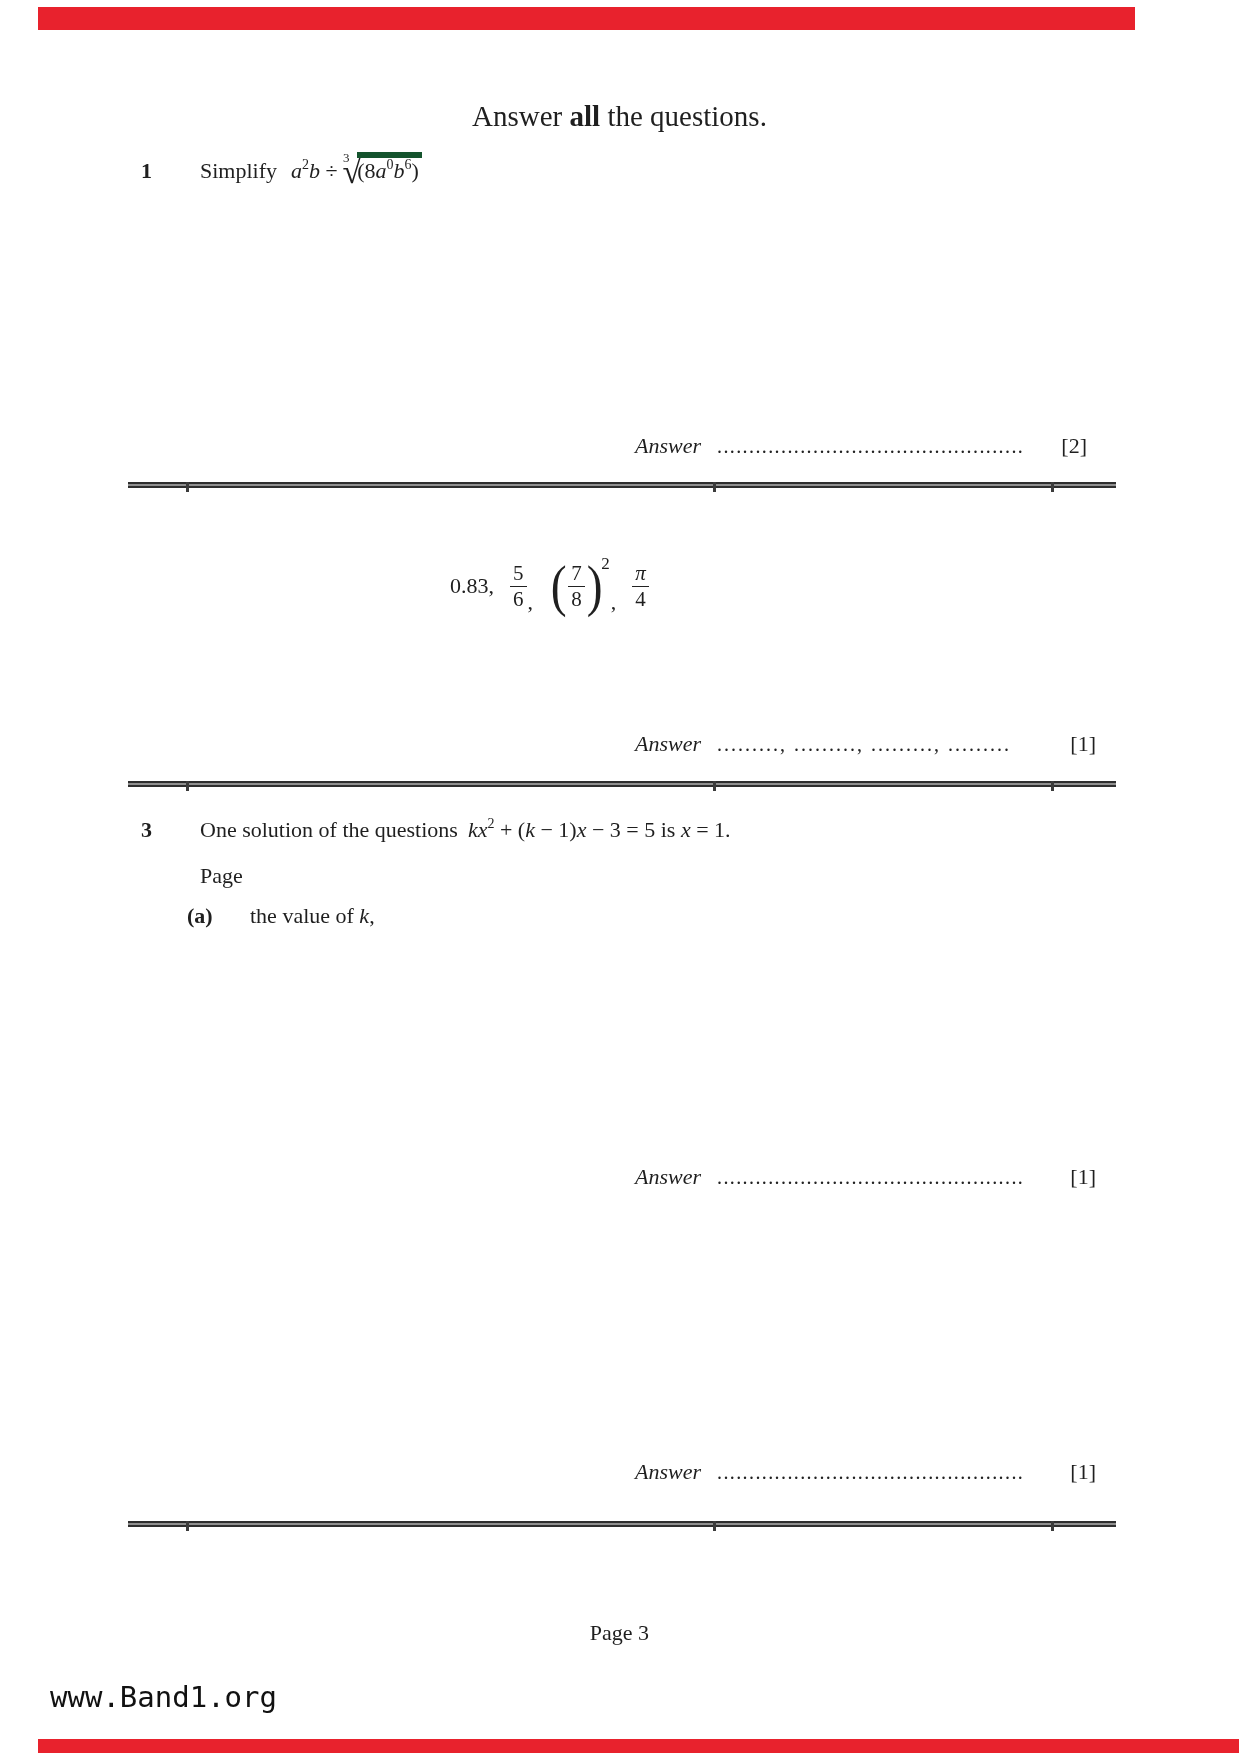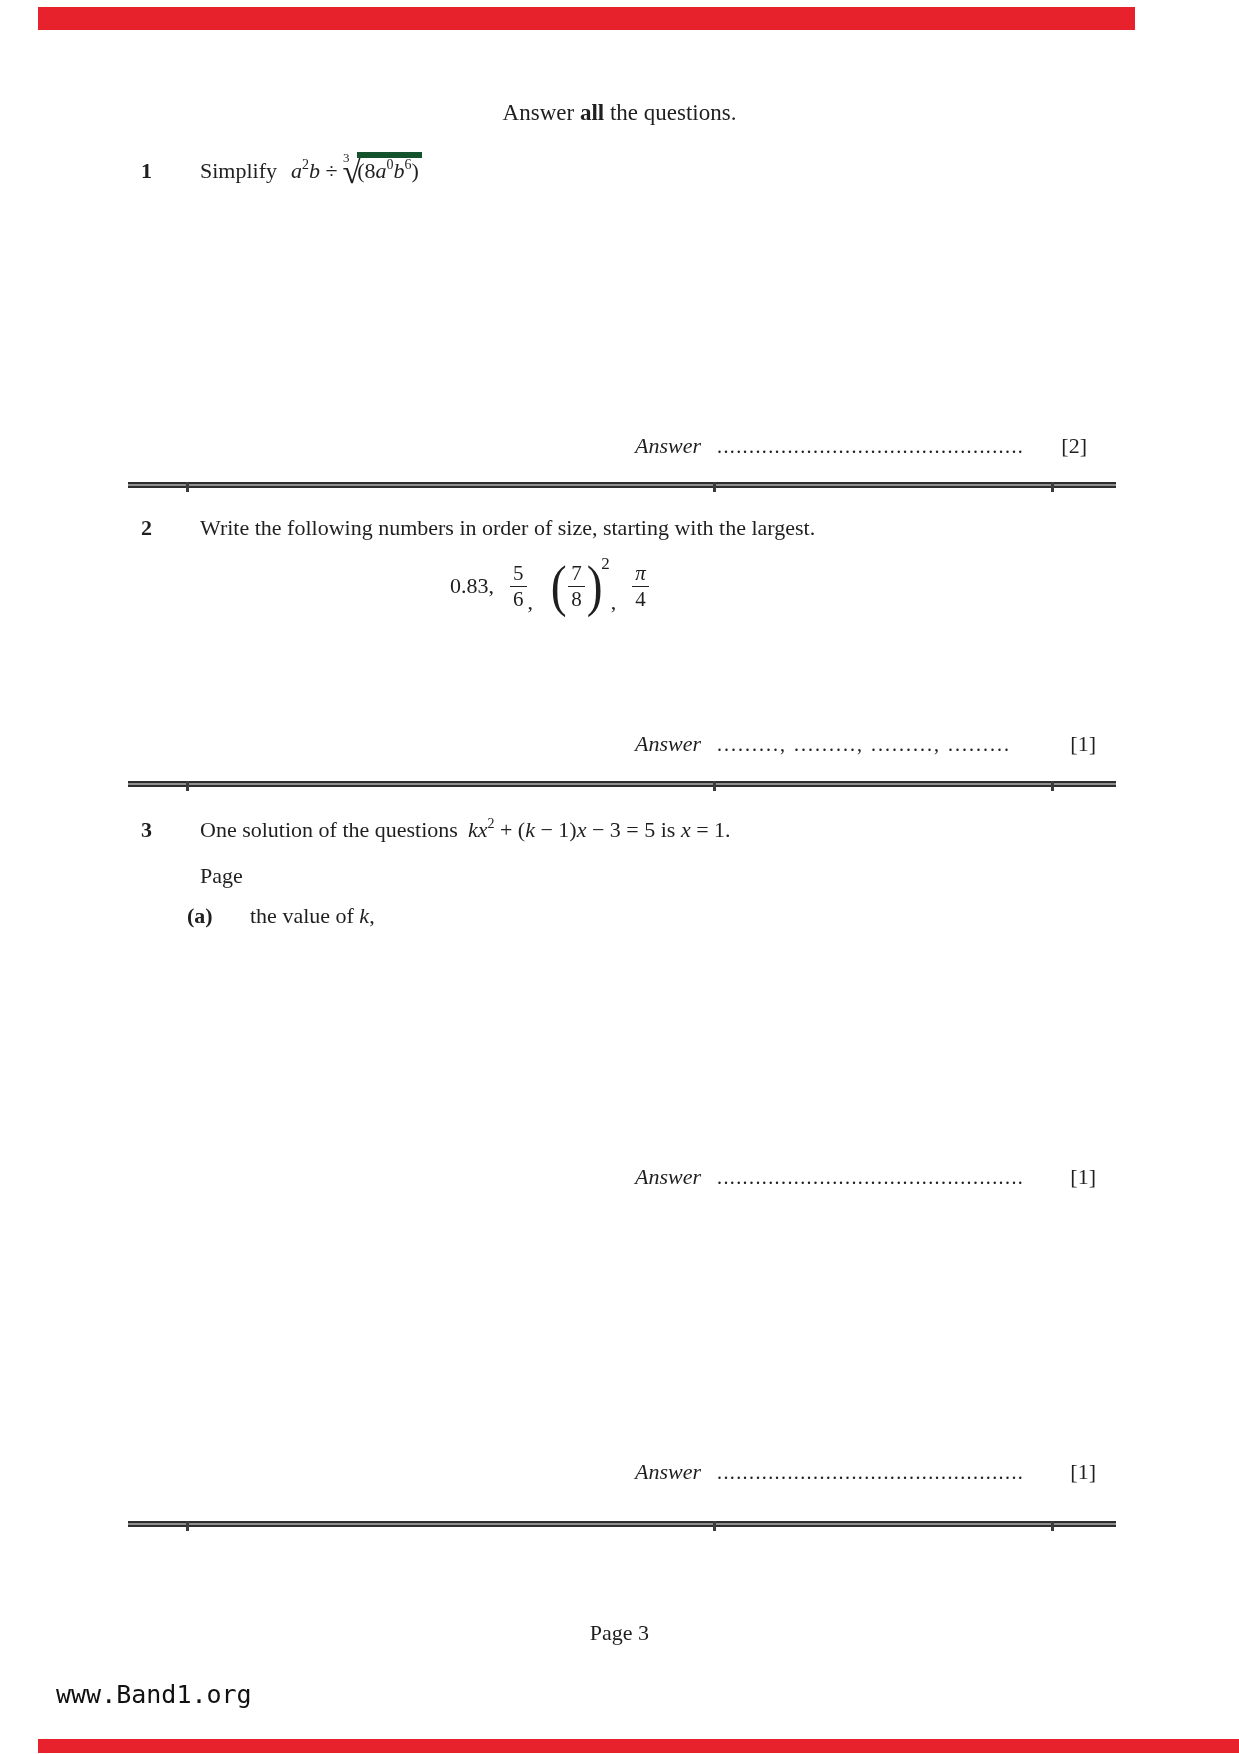--- a/index.html
+++ b/index.html
@@ -6,21 +6,21 @@
   .page {
     position:relative; width:1239px; height:1754px; background:#ffffff;
     font-family:"Liberation Serif","DejaVu Serif",serif; color:#1f1f1f;
     overflow:hidden;
   }
   .abs { position:absolute; }
   .redact { position:absolute; background:var(--redaction,#e8222d); }
   .redact.top { left:38px; top:7px; width:1097px; height:23px; }
   .redact.bottom { left:38px; top:1739px; width:1201px; height:14px; }
 
-  .heading { left:0; top:100px; width:1239px; text-align:center; font-size:23px; }
+  .heading { left:0; top:100px; width:1239px; text-align:center; font-size:29px; }
 
   .qline { font-size:22px; line-height:1.25; white-space:nowrap; }
   .qnum { display:inline-block; width:59px; font-weight:bold; }
   .plabel { display:inline-block; width:63px; font-weight:bold; }
   i.var { font-style:italic; }
   sup.e { font-size:14px; line-height:0; vertical-align:9px; }
 
   
   .radical { margin-left:14px; white-space:nowrap; }
   .ridx { font-size:13px; line-height:0; vertical-align:16px; margin-right:-7px; position:relative; }
@@ -47,22 +47,22 @@
   .frac { display:inline-flex; flex-direction:column; align-items:center;
           font-size:21px; line-height:1.15; vertical-align:middle; }
   .frac .num { display:block; padding:0 3px; }
   .frac .den { display:block; border-top:1.8px solid #222; padding:0 3px; }
   .fcomma { align-self:flex-end; margin-bottom:4px; margin-left:1px; }
   .parengroup { display:inline-flex; align-items:center; }
   .bp { font-size:58px; font-weight:400; line-height:0.9; transform:scaleX(0.82); }
   .bpexp { font-size:17px; line-height:0; position:relative; top:-22px; margin-left:-3px; }
 
   .footer-page { left:0; top:1620px; width:1239px; text-align:center; font-size:22px; }
-  .watermark { left:56px; top:1680px; font-family:"DejaVu Sans Mono","Liberation Mono",monospace;
-               font-size:25px; color:#111;text-align:right; }
+  .watermark { left:50px; top:1680px; font-family:"DejaVu Sans Mono","Liberation Mono",monospace;
+               font-size:29px; color:#111;text-align:right; }
 </style>
 </head>
 <body>
 
 <div class="page">
 
   <div class="redact top"></div>
 
   <div class="abs heading"><span>Answer</span> <b>all</b> <span>the questions.</span></div>
 
@@ -73,21 +73,20 @@
     <span class="dots">................................................</span>
     <span class="marks">[2]</span>
   </div>
 
   <div class="abs rule" style="top:482px;">
     <span class="tick t1"></span>
     <span class="tick t2"></span>
     <span class="tick t3"></span>
   </div>
 
-  <div class="abs qline" style="left:141px; top:514px; white-space:normal; width:1000px;"><span class="qnum">2</span><span>Write the following numbers in order of size, starting with the largest.</span></div>
 
   <div class="abs mathrow" style="left:450px; top:553px;">
     <span>0.83,</span>
     <span class="gap"></span>
     <span class="frac">
         <span class="num">5</span>
         <span class="den">6</span>
       </span>
       <span class="fcomma">,</span>
     <span class="gap"></span>

